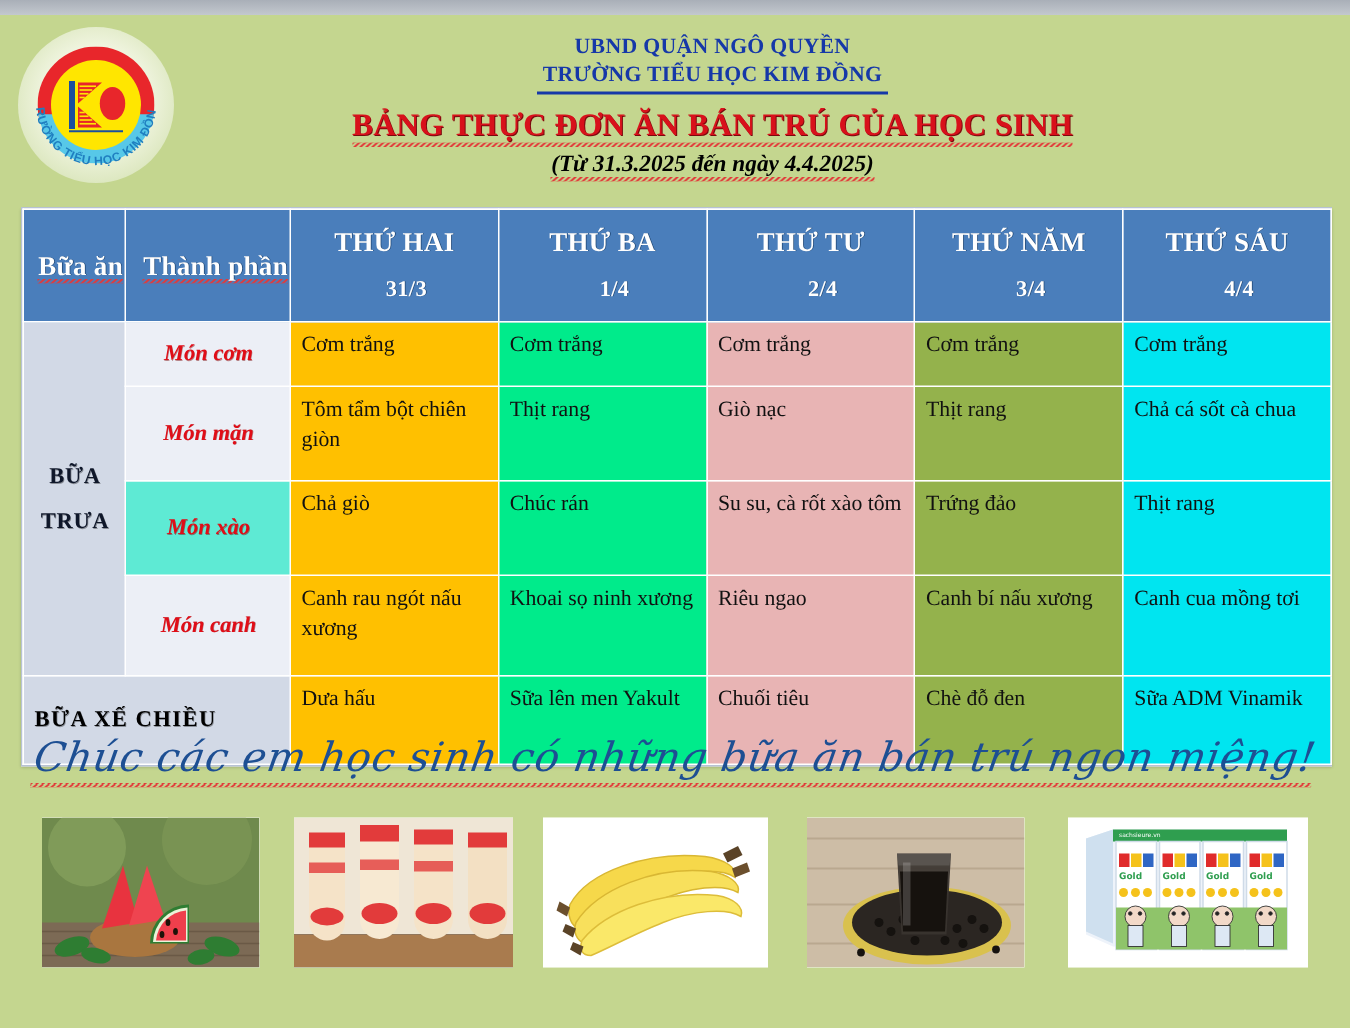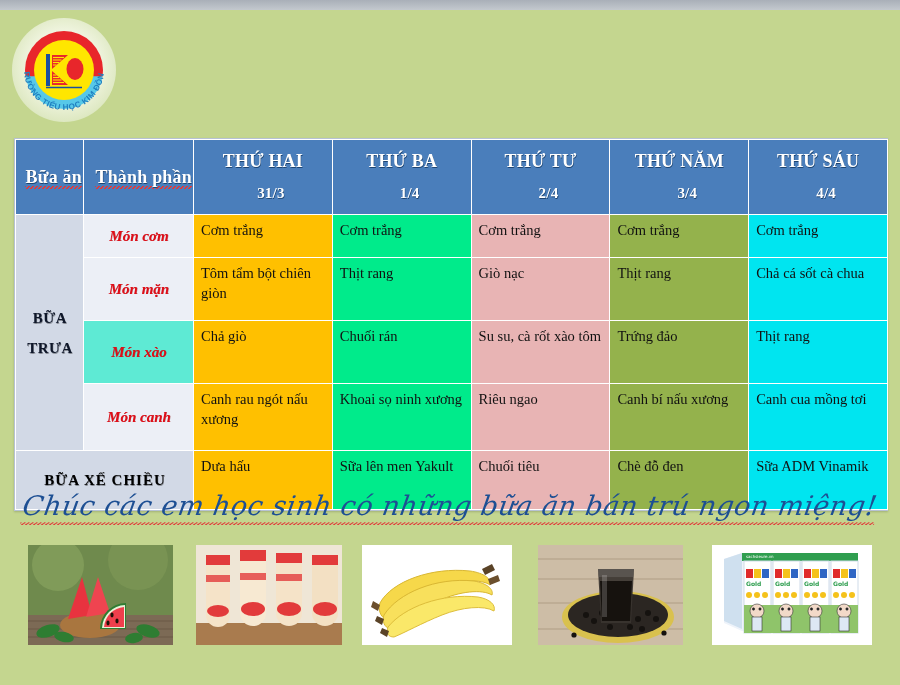--- a/index.html
+++ b/index.html
@@ -130,21 +130,21 @@
   td.d3{background:#e8b4b4;}
   td.d4{background:#94b24c;}
   td.d5{background:#00e5f0;}
   tr.r1 td.cell{height:32px;}
   tr.r2 td.cell{height:52px;}
   tr.r3 td.cell{height:52px;}
   tr.r4 td.cell{height:56px;}
   tr.r5 td.cell{height:48px;}
   td.snack-label{
     background:#d2d9e6;color:#000;font-weight:bold;font-size:15px;
-    text-align:center;vertical-align:middle;letter-spacing:1px;
+    text-align:left;vertical-align:middle;letter-spacing:1px;
     text-shadow:.5px .5px 0 rgba(0,0,0,.35);
   }
 
   
   #wish{
     position:absolute;left:0;top:476px;width:900px;text-align:center;
     color:#1d4f93;
     font-family:"DejaVu Serif", serif;
     font-style:italic;font-size:27px;line-height:40px;
     letter-spacing:.5px;
@@ -202,20 +202,26 @@
       <svg class="logo-ring-text" viewBox="0 0 104 104">
         <defs>
           <path id="ringpath" d="M 12,52 A 40,40 0 0 0 92,52" fill="none"></path>
         </defs>
         <text>
           <textPath href="#ringpath" startOffset="50%" text-anchor="middle">TRƯỜNG TIỂU HỌC KIM ĐỒNG</textPath>
         </text>
       </svg>
     </div>
 
+    <div id="titles">
+      <div class="t-line1">UBND QUẬN NGÔ QUYỀN</div>
+      <div><span class="t-line2">TRƯỜNG TIỂU HỌC KIM ĐỒNG</span></div>
+      <div class="t-main"><span class="sq">BẢNG THỰC ĐƠN ĂN BÁN TRÚ CỦA HỌC SINH</span></div>
+      <div class="t-sub"><span class="sq">(Từ 31.3.2025 đến ngày 4.4.2025)</span></div>
+    </div>
 
   </div>
 
   <div id="table-wrap">
     <table>
       <colgroup>
         <col class="c-meal">
           <col class="c-part">
         <col class="c-day">
           <col class="c-day">
@@ -273,21 +279,21 @@
           <td class="cell d1">Tôm tẩm bột chiên giòn</td>
           <td class="cell d2">Thịt rang</td>
           <td class="cell d3">Giò nạc</td>
           <td class="cell d4">Thịt rang</td>
           <td class="cell d5">Chả cá sốt cà chua</td>
         </tr>
 
         <tr class="r3">
           <td class="part even">Món xào</td>
           <td class="cell d1">Chả giò</td>
-          <td class="cell d2">Chuối rán</td>
+          <td class="cell d2">Chúc rán</td>
           <td class="cell d3">Su su, cà rốt xào tôm</td>
           <td class="cell d4">Trứng đảo</td>
           <td class="cell d5">Thịt rang</td>
         </tr>
 
         <tr class="r4">
           <td class="part odd">Món canh</td>
           <td class="cell d1">Canh rau ngót nấu xương</td>
           <td class="cell d2">Khoai sọ ninh xương</td>
           <td class="cell d3">Riêu ngao</td>

